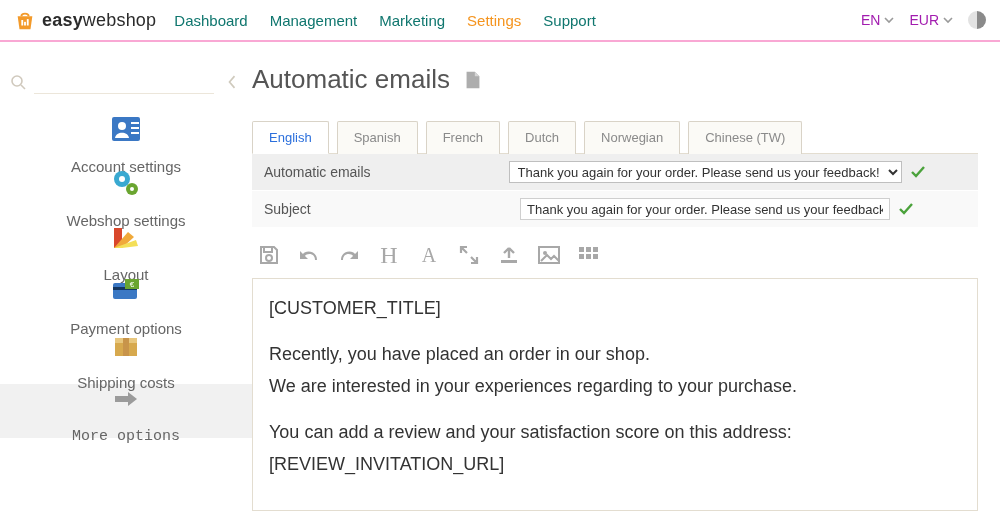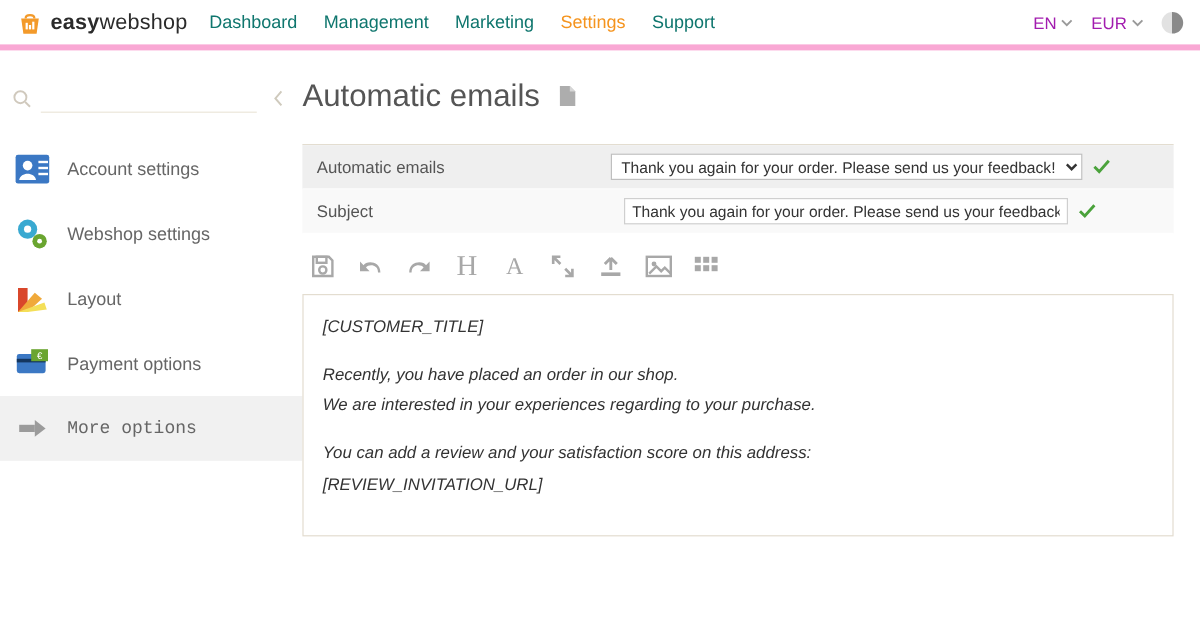--- a/index.html
+++ b/index.html
@@ -1,19 +1,19 @@
 <!DOCTYPE html>
 <html><head>
 <meta charset="utf-8">
 <style>
   * { box-sizing: border-box; margin: 0; padding: 0; }
   body { font-family: -apple-system, BlinkMacSystemFont, "Segoe UI", Arial, sans-serif; font-size: 14px; color: #555; background: #fff; width: 1000px; height: 524px; overflow: hidden; }
 
   
-  .topnav { display: flex; align-items: center; height: 42px; padding: 0 14px; border-bottom: 5px solid #f9a8d4; }
+  .topnav { display: flex; align-items: center; height: 42px; padding: 0 14px; border-bottom: 2px solid #f9a8d4; }
   .logo { display: flex; align-items: center; gap: 6px; margin-right: 18px; }
   .logo-mark { width: 22px; height: 22px; }
   .brand { font-size: 18px; font-weight: 400; color: #2b2b2b; letter-spacing: .2px; }
   .brand .bold { font-weight: 700; }
   .nav-links { display: flex; gap: 22px; }
   .nav-link { color: #0f766e; font-size: 15px; cursor: pointer; }
   .nav-link.active { color: #f5941e; }
   .top-spacer { flex: 1; }
   .top-right { display: flex; align-items: center; gap: 14px; color: #a21caf; font-size: 14px; }
   .lang, .cur { display: flex; align-items: center; gap: 3px; cursor: pointer; }
@@ -21,21 +21,21 @@
   .theme-toggle { width: 18px; height: 18px; border-radius: 50%; background: linear-gradient(90deg, #e2e2e2 50%, #8a8a8a 50%); cursor: pointer; }
 
   
   .layout { display: flex; }
   .sidebar { width: 252px; padding: 28px 0 0 0; }
   .search-row { display: flex; align-items: center; padding: 0 12px 14px 10px; }
   .search-icon { width: 16px; height: 16px; color: #d0c9bd; }
   .search-input { flex: 1; border: none; border-bottom: 1px solid #ece6da; margin-left: 8px; padding: 4px 2px; font-size: 13px; color: #777; outline: none; background: transparent; }
   .collapse-caret { margin-left: 10px; color: #cfcabd; cursor: pointer; width: 16px; height: 24px; display:flex;align-items:center;justify-content:center;}
   .side-items { list-style: none; padding-top: 6px; }
-  .side-item { display: flex; align-items: center; gap: 14px; height: 54px; padding: 0 12px; color: #666; cursor: pointer; font-size: 15px; }
+  .side-item { display: flex; align-items: center; gap: 14px; height: 54px; padding: 0 12px; color: #666; cursor: pointer; font-size: 15px; flex-direction: column; }
   .side-item.active { background: #f1f1f1; font-family: Liberation Mono, monospace; }
   .side-icon { width: 30px; height: 30px; display:flex; align-items:center; justify-content:center; }
 
   
   .main { flex: 1; padding: 22px 22px 10px 0; }
   .page-title { display: flex; align-items: center; gap: 12px; font-size: 26px; font-weight: 400; color: #555; margin-bottom: 26px; }
   .title-icon { width: 22px; height: 22px; color: #a9a9a9; }
 
   .lang-tabs { display: flex; gap: 8px; flex-wrap: wrap; }
   .lang-tab { border: 1px solid #d9d3c7; border-bottom: none; background: #fff; color: #777; font-size: 13px; padding: 8px 16px; border-radius: 2px 2px 0 0; cursor: pointer; }
@@ -50,21 +50,21 @@
   .form-field { flex: 1; display: flex; align-items: center; gap: 8px; padding: 6px 10px 6px 0; justify-content: center; }
   .select { flex: 0 0 370px; font-size: 13px; color: #333; border: 1px solid #bfbfbf; background: #fff; height: 22px; padding: 0 4px; }
   .text-input { flex: 0 0 370px; font-size: 13px; color: #333; border: 1px solid #cfcfcf; background: #fff; height: 22px; padding: 0 6px; }
   .ok-check { color: #4aa23b; width: 16px; height: 16px; }
 
   .toolbar { display: flex; align-items: center; gap: 14px; padding: 14px 6px 10px 4px; color: #a8a8a8; }
   .tb-btn { width: 26px; height: 26px; display:flex; align-items:center; justify-content:center; cursor: pointer; }
   .tb-text { font-family: Georgia, "Times New Roman", serif; font-size: 24px; color: #a8a8a8; line-height: 1; }
   .tb-text.small { font-size: 20px; }
 
-  .editor { border: 1px solid #e3ddd0; padding: 16px 16px 28px 16px; font-size: 14px; color: #333; line-height: 1.55; min-height: 170px; font-style: italic; }
+  .editor { border: 1px solid #e3ddd0; padding: 16px 16px 28px 16px; font-size: 18px; color: #333; line-height: 1.55; min-height: 170px; }
   .editor p { margin: 0 0 4px 0; }
   .editor .gap { height: 14px; }
 </style>
 </head>
 <body>
 
 <div class="topnav">
   <div class="logo">
     <svg class="logo-mark" viewBox="0 0 24 24">
       <path d="M4 8 L20 8 L18 22 L6 22 Z" fill="#f39a2a"></path>
@@ -154,20 +154,30 @@
           <span class="side-icon">
             <svg width="30" height="30" viewBox="0 0 30 30">
               <rect x="2" y="7" width="24" height="16" rx="2" fill="#3b78c4"></rect>
               <rect x="2" y="11" width="24" height="3" fill="#14365f"></rect>
               <rect x="14" y="3" width="14" height="10" fill="#6aa530"></rect>
               <text x="21" y="11" text-anchor="middle" fill="#fff" font-size="8" font-family="Arial">€</text>
             </svg>
           </span>
           <span>Payment options</span>
         </li>
+        <li class="side-item">
+          <span class="side-icon">
+            <svg width="30" height="30" viewBox="0 0 30 30">
+              <rect x="4" y="8" width="22" height="18" fill="#d7a94e"></rect>
+              <rect x="4" y="8" width="22" height="5" fill="#e8c77e"></rect>
+              <rect x="12" y="8" width="6" height="18" fill="#c8944a"></rect>
+            </svg>
+          </span>
+          <span>Shipping costs</span>
+        </li>
         <li class="side-item active">
           <span class="side-icon">
             <svg width="30" height="30" viewBox="0 0 30 30">
               <rect x="4" y="12" width="13" height="6" fill="#9b9b9b"></rect>
               <path d="M17 8 L26 15 L17 22 Z" fill="#9b9b9b"></path>
             </svg>
           </span>
           <span>More options</span>
         </li>
       </ul>
@@ -175,20 +185,28 @@
 
   <main class="main">
     <h1 class="page-title">
       <span>Automatic emails</span>
       <svg class="title-icon" viewBox="0 0 24 24">
         <path d="M5 3 H14 L19 8 V21 H5 Z" fill="#adadad"></path>
           <path d="M14 3 V8 H19" fill="#d6d6d6"></path>
       </svg>
     </h1>
 
+    <div class="lang-tabs" id="lang-tabs">
+        <div class="lang-tab active">English</div>
+        <div class="lang-tab inactive">Spanish</div>
+        <div class="lang-tab inactive">French</div>
+        <div class="lang-tab inactive">Dutch</div>
+        <div class="lang-tab inactive">Norwegian</div>
+        <div class="lang-tab inactive">Chinese (TW)</div>
+      </div>
 
     <div class="form-area">
       <div class="form-row">
         <div class="form-label">Automatic emails</div>
         <div class="form-field">
           <select class="select" id="sel0"><option>Thank you again for your order. Please send us your feedback!</option></select>
           <svg class="ok-check" viewBox="0 0 16 16">
               <path d="M2 8 L6 12 L14 3" stroke="#4aa23b" stroke-width="2.4" fill="none"></path>
             </svg>
         </div>

